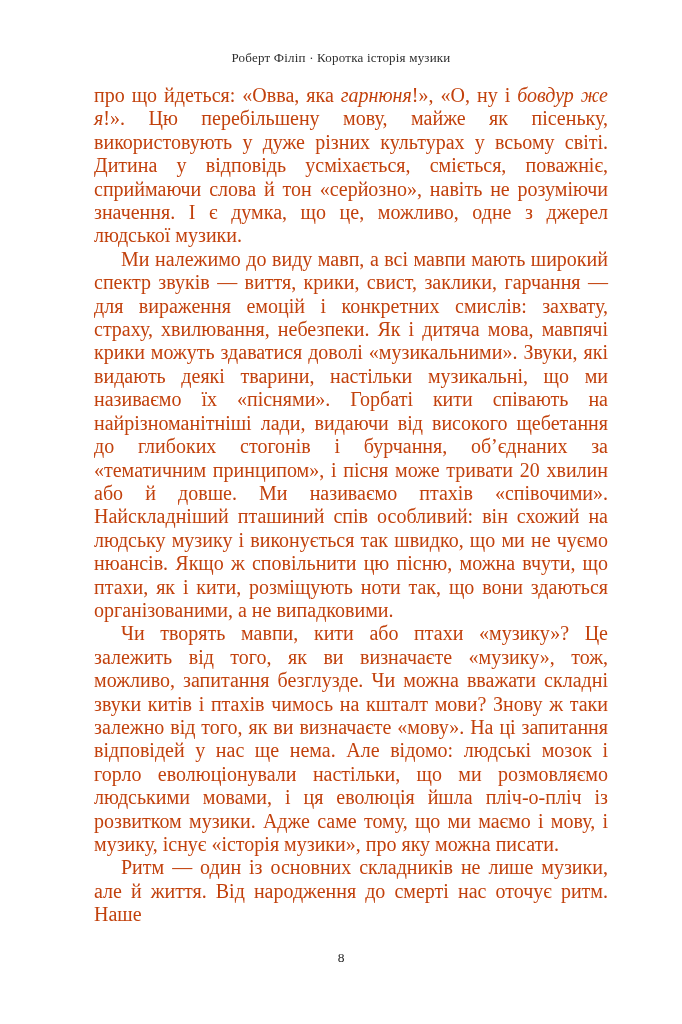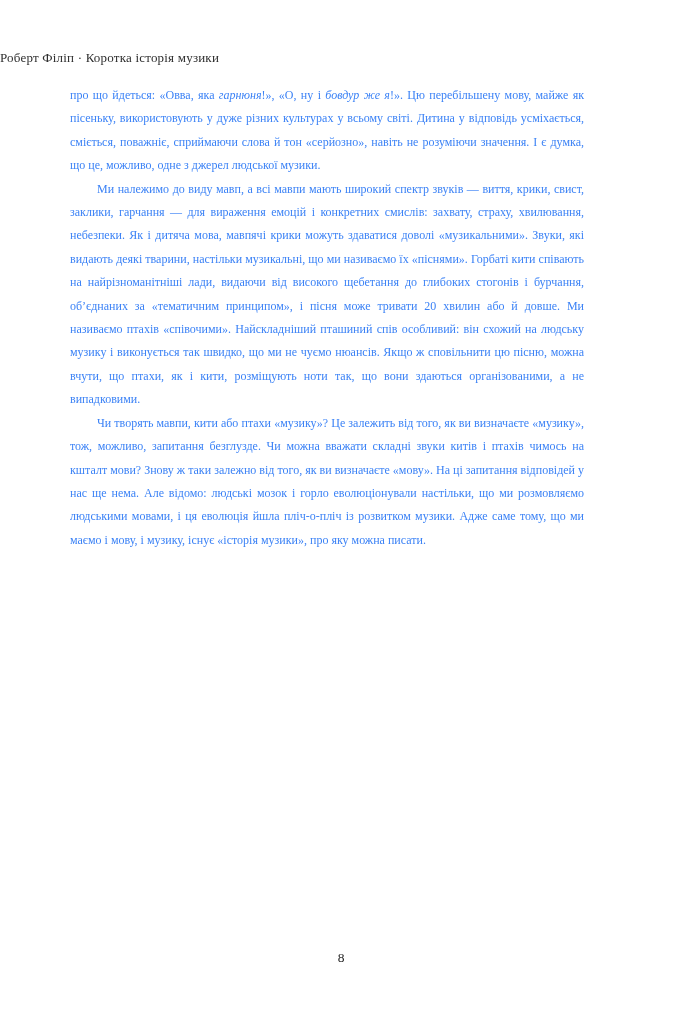--- a/index.html
+++ b/index.html
@@ -19,33 +19,34 @@
     width: 682px;
     height: 1024px;
     background: #ffffff;
     overflow: hidden;
   }
   .running-header {
     position: absolute;
     top: 50px;
     left: 0;
     right: 0;
+    text-align: center;
     font-size: 13px;
     letter-spacing: 0.2px;
     color: #2e2e2e;
   }
   .text-block {
     position: absolute;
     top: 84px;
-    left: 70px;
+    left: 94px;
     width: 514px;
-    font-size: 12px;
+    font-size: 20px;
     line-height: 23.4px;
     text-align: justify;
-    color: #3b82f6;
+    color: #c2410c;
   }
   .text-block p.para {
     margin: 0;
     padding: 0;
     text-indent: 0;
   }
   .text-block p.para.indent {
     text-indent: 27px;
   }
   .text-block em {
@@ -64,16 +65,17 @@
 </head>
 <body>
 
 <div class="page">
   <header class="running-header">Роберт Філіп · Коротка історія музики</header>
 
   <main class="text-block">
       <p class="para"><span>про що йдеться: «Овва, яка </span><em>гарнюня</em><span>!», «О, ну і </span><em>бовдур же я</em><span>!». Цю перебільшену мову, майже як пісеньку, використовують у дуже різних культурах у всьому світі. Дитина у відповідь усміхається, сміється, поважніє, сприймаючи слова й тон «серйозно», навіть не розуміючи значення. І є думка, що це, можливо, одне з джерел людської музики.</span></p>
       <p class="para indent"><span>Ми належимо до виду мавп, а всі мавпи мають широкий спектр звуків — виття, крики, свист, заклики, гарчання — для вираження емоцій і конкретних смислів: захвату, страху, хвилювання, небезпеки. Як і дитяча мова, мавпячі крики можуть здаватися доволі «музикальними». Звуки, які видають деякі тварини, настільки музикальні, що ми називаємо їх «піснями». Горбаті кити співають на найрізноманітніші лади, видаючи від високого щебетання до глибоких стогонів і бурчання, об’єднаних за «тематичним принципом», і пісня може тривати 20 хвилин або й довше. Ми називаємо птахів «співочими». Найскладніший пташиний спів особливий: він схожий на людську музику і виконується так швидко, що ми не чуємо нюансів. Якщо ж сповільнити цю пісню, можна вчути, що птахи, як і кити, розміщують ноти так, що вони здаються організованими, а не випадковими.</span></p>
       <p class="para indent"><span>Чи творять мавпи, кити або птахи «музику»? Це залежить від того, як ви визначаєте «музику», тож, можливо, запитання безглузде. Чи можна вважати складні звуки китів і птахів чимось на кшталт мови? Знову ж таки залежно від того, як ви визначаєте «мову». На ці запитання відповідей у нас ще нема. Але відомо: людські мозок і горло еволюціонували настільки, що ми розмовляємо людськими мовами, і ця еволюція йшла пліч-о-пліч із розвитком музики. Адже саме тому, що ми маємо і мову, і музику, існує «історія музики», про яку можна писати.</span></p>
+      <p class="para indent"><span>Ритм — один із основних складників не лише музики, але й життя. Від народження до смерті нас оточує ритм. Наше</span></p>
     </main>
 
   <footer class="page-number">8</footer>
 </div>
 
 </body></html>

